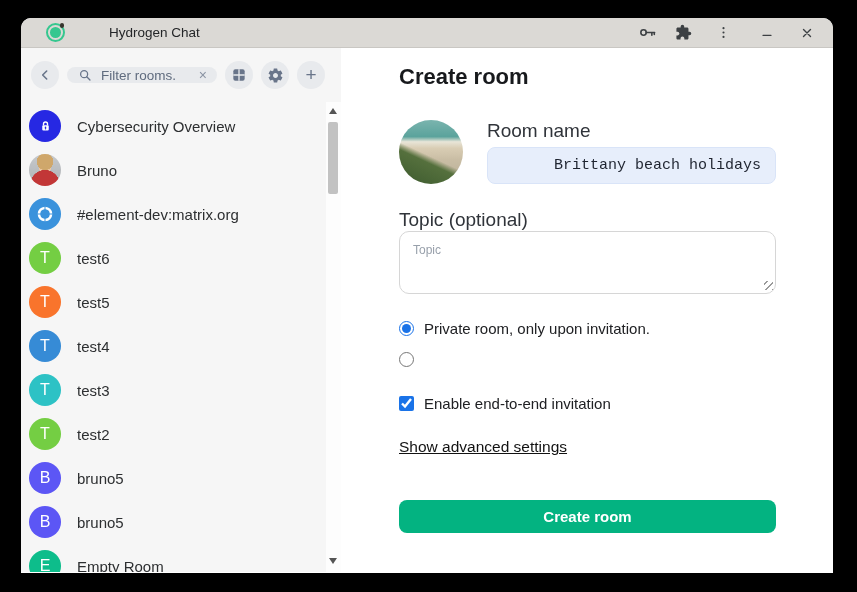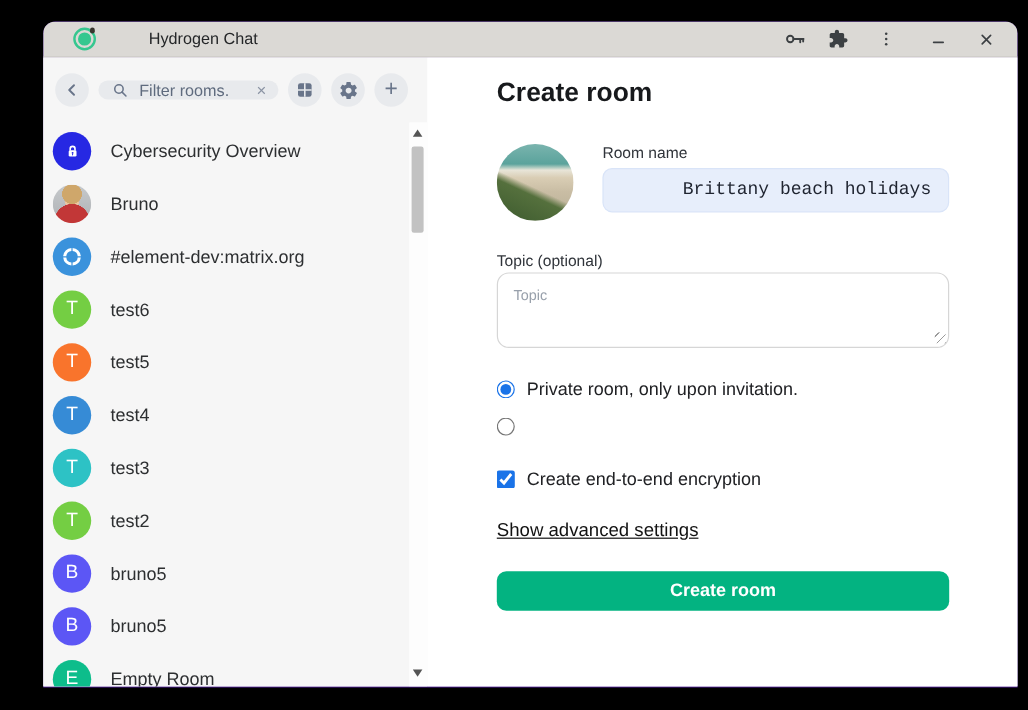--- a/index.html
+++ b/index.html
@@ -1,19 +1,19 @@
 <!DOCTYPE html>
 <html><head>
 <meta charset="utf-8">
 <style>
   html,body{margin:0;padding:0;}
   body{width:857px;height:592px;background:#000;position:relative;overflow:hidden;
        font-family:"Liberation Sans", sans-serif;}
-  .window{position:absolute;left:36px;top:18px;width:812px;height:555px;
-          border-radius:10px 10px 0 0;overflow:hidden;background:#4c1d95;
+  .window{position:absolute;left:21px;top:18px;width:812px;height:555px;
+          border-radius:10px 10px 0 0;overflow:hidden;background:#ffffff;
           box-shadow:0 0 18px rgba(0,0,0,.6);}
   
   .titlebar{height:30px;background:#dbd9d5;border-bottom:1px solid #c9c7c3;
             display:flex;align-items:center;padding:0 14px 0 25px;box-sizing:border-box;}
   .hlogo{width:19px;height:19px;border:2.5px solid #35c78f;border-radius:50%;
          position:relative;box-sizing:border-box;background:#dbd9d5;flex:0 0 auto;}
   .hlogo-dot{position:absolute;inset:2px;background:#35c78f;border-radius:50%;}
   .hlogo-notch{position:absolute;width:4.5px;height:4.5px;background:#38352e;border-radius:50%;
                top:-2px;right:-1px;}
   .wtitle{margin-left:44px;font-size:13.5px;color:#242628;}
@@ -55,38 +55,38 @@
   .scroll-thumb{position:absolute;top:20px;left:2px;width:10px;height:72px;background:#c2c2c2;
                 border-radius:2px;cursor:pointer;}
   
   .main{flex:1;background:#fff;padding:16px 57px 0 58px;box-sizing:border-box;}
   .page-title{font-size:22px;font-weight:700;color:#17191c;margin:0 0 30px 0;}
   .name-row{display:flex;gap:24px;margin-bottom:25px;}
   .beach-av{width:64px;height:64px;border-radius:50%;flex:0 0 auto;background:
      linear-gradient(205deg, rgba(0,0,0,0) 55%, #55703d 63%, #3c5a2e 100%),
      linear-gradient(180deg, #7ab4ae 0%, #5ba39c 26%, #e8e5d8 34%, #d9cdb4 44%, #c9bda4 62%, #b7ae96 100%);}
   .field-col{flex:1;display:flex;flex-direction:column;}
-  .field-label{font-size:13px;color:#30343a;margin-bottom:5px;}
+  .field-label{font-size:19px;color:#30343a;margin-bottom:5px;}
   .name-input{height:37px;border-radius:8px;border:1px solid #d9e4f8;background:#e7eefb;
               padding:0 14px;font-size:15px;color:#1f2430;outline:none;box-sizing:border-box;
               font-family:Liberation Mono, monospace;text-align:right;}
   .topic-label{margin-top:0;}
   .topic-wrap{position:relative;margin-bottom:26px;}
   .topic-area{width:100%;height:63px;box-sizing:border-box;border:1px solid #d6d6d6;border-radius:10px;
               padding:11px 13px;font-size:12px;color:#1f2430;resize:none;outline:none;
               font-family:"Liberation Sans",sans-serif;display:block;}
   .topic-area::placeholder{color:#98a0ab;opacity:1;}
   .resize-grip{position:absolute;right:3px;bottom:4px;width:9px;height:9px;pointer-events:none;
      background:repeating-linear-gradient(135deg, transparent 0 2px, #9a9a9a 2px 3px, transparent 3px 5px);}
   .radio-group{display:flex;flex-direction:column;gap:15px;margin-bottom:28px;}
   .choice-row{display:flex;align-items:center;gap:10px;font-size:15px;color:#202124;}
   .choice-row input{width:15px;height:15px;margin:0;accent-color:#1a73e8;flex:0 0 auto;}
   .enc-row{margin-bottom:26px;}
   .adv-link{display:inline-block;font-size:15.5px;color:#121212;text-decoration:underline;
-            margin-bottom:24px;cursor:pointer;}
+            margin-bottom:44px;cursor:pointer;}
   .create-btn{width:100%;height:33px;border:none;border-radius:8px;color:#fff;font-size:15px;
               font-weight:700;cursor:pointer;font-family:"Liberation Sans",sans-serif;}
 </style>
 </head>
 <body>
 
 <div class="window">
 
   <div class="titlebar">
     <span class="hlogo">
@@ -251,21 +251,21 @@
             <input type="radio" name="privacy" checked="" style="">
             <span>Private room, only upon invitation.</span>
           </label>
           <label class="choice-row">
             <input type="radio" name="privacy" style="">
           </label>
         </div>
 
       <label class="choice-row enc-row">
         <input type="checkbox" id="enc-check" checked="" style="">
-        <span>Create end-to-end encryption</span>
+        <span>Enable end-to-end invitation</span>
       </label>
 
       <a class="adv-link">Show advanced settings</a>
 
       <button class="create-btn" id="create-btn" style="background: rgb(3, 179, 129);">Create room</button>
     </div>
   </div>
 </div>
 
 </body></html>

